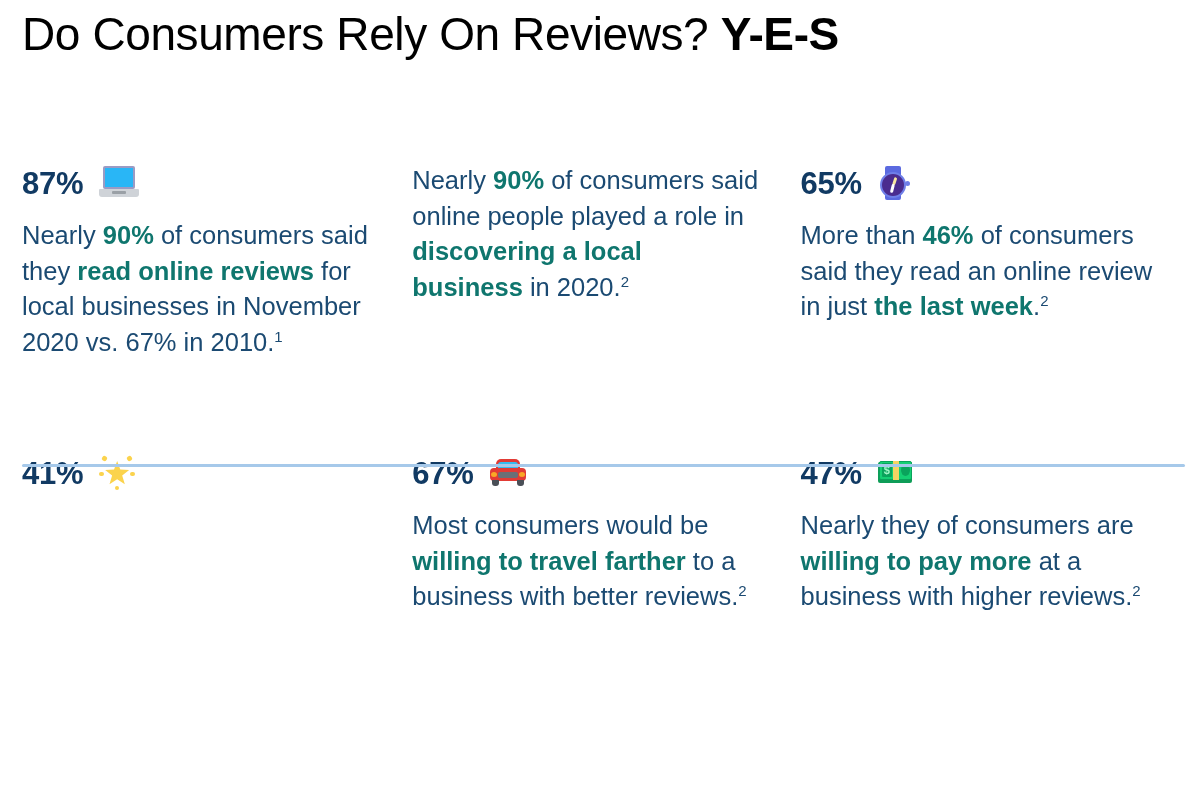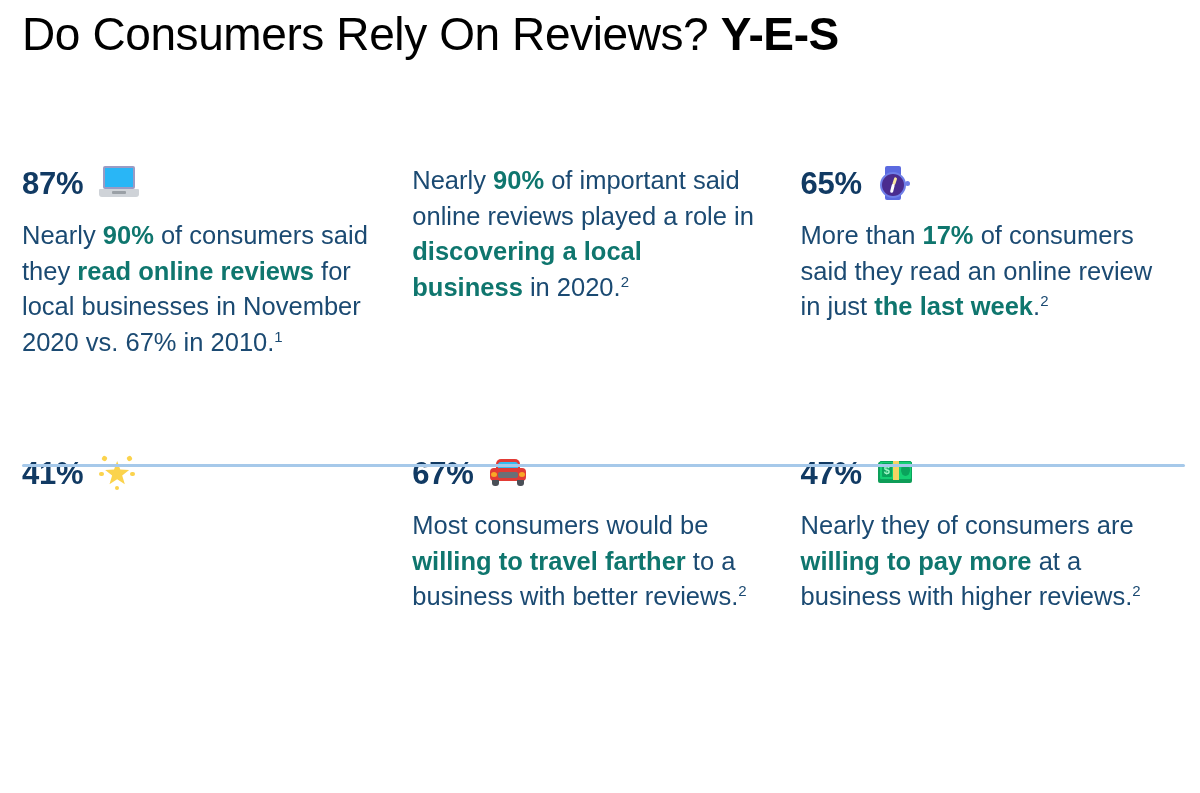--- a/index.html
+++ b/index.html
@@ -325,37 +325,37 @@
             <div class="pad"></div>
           </div>
         </div>
         <div class="stat-body">
           <span>Nearly </span><b>90%</b><span> of consumers said they </span><b>read online reviews</b><span> for local businesses in November 2020 vs. 67% in 2010.</span><span class="sup">1</span>
         </div>
       </div>
 
       <div class="cell">
         <div class="stat-body">
-          <span>Nearly </span><b>90%</b><span> of important said online reviews played a role in </span><b>discovering a local business</b><span> in 2020.</span><span class="sup">2</span>
+          <span>Nearly </span><b>90%</b><span> of consumers said online people played a role in </span><b>discovering a local business</b><span> in 2020.</span><span class="sup">2</span>
         </div>
       </div>
 
       <div class="cell">
         <div class="stat-head">
           <div class="stat-pct">65%</div>
           <div class="stat-icon ic-watch">
             <div class="band"></div>
             <div class="crown"></div>
             <div class="face"></div>
             <div class="hand-h"></div>
             <div class="hand-m"></div>
           </div>
         </div>
         <div class="stat-body">
-          <span>More than </span><b>17%</b><span> of consumers said they read an online review in just </span><b>the last week</b><span>.</span><span class="sup">2</span>
+          <span>More than </span><b>46%</b><span> of consumers said they read an online review in just </span><b>the last week</b><span>.</span><span class="sup">2</span>
         </div>
       </div>
 
     </div>
 
     <div class="row row-bottom">
 
       <div class="cell">
         <div class="stat-head">
           <div class="stat-pct">41%</div>

